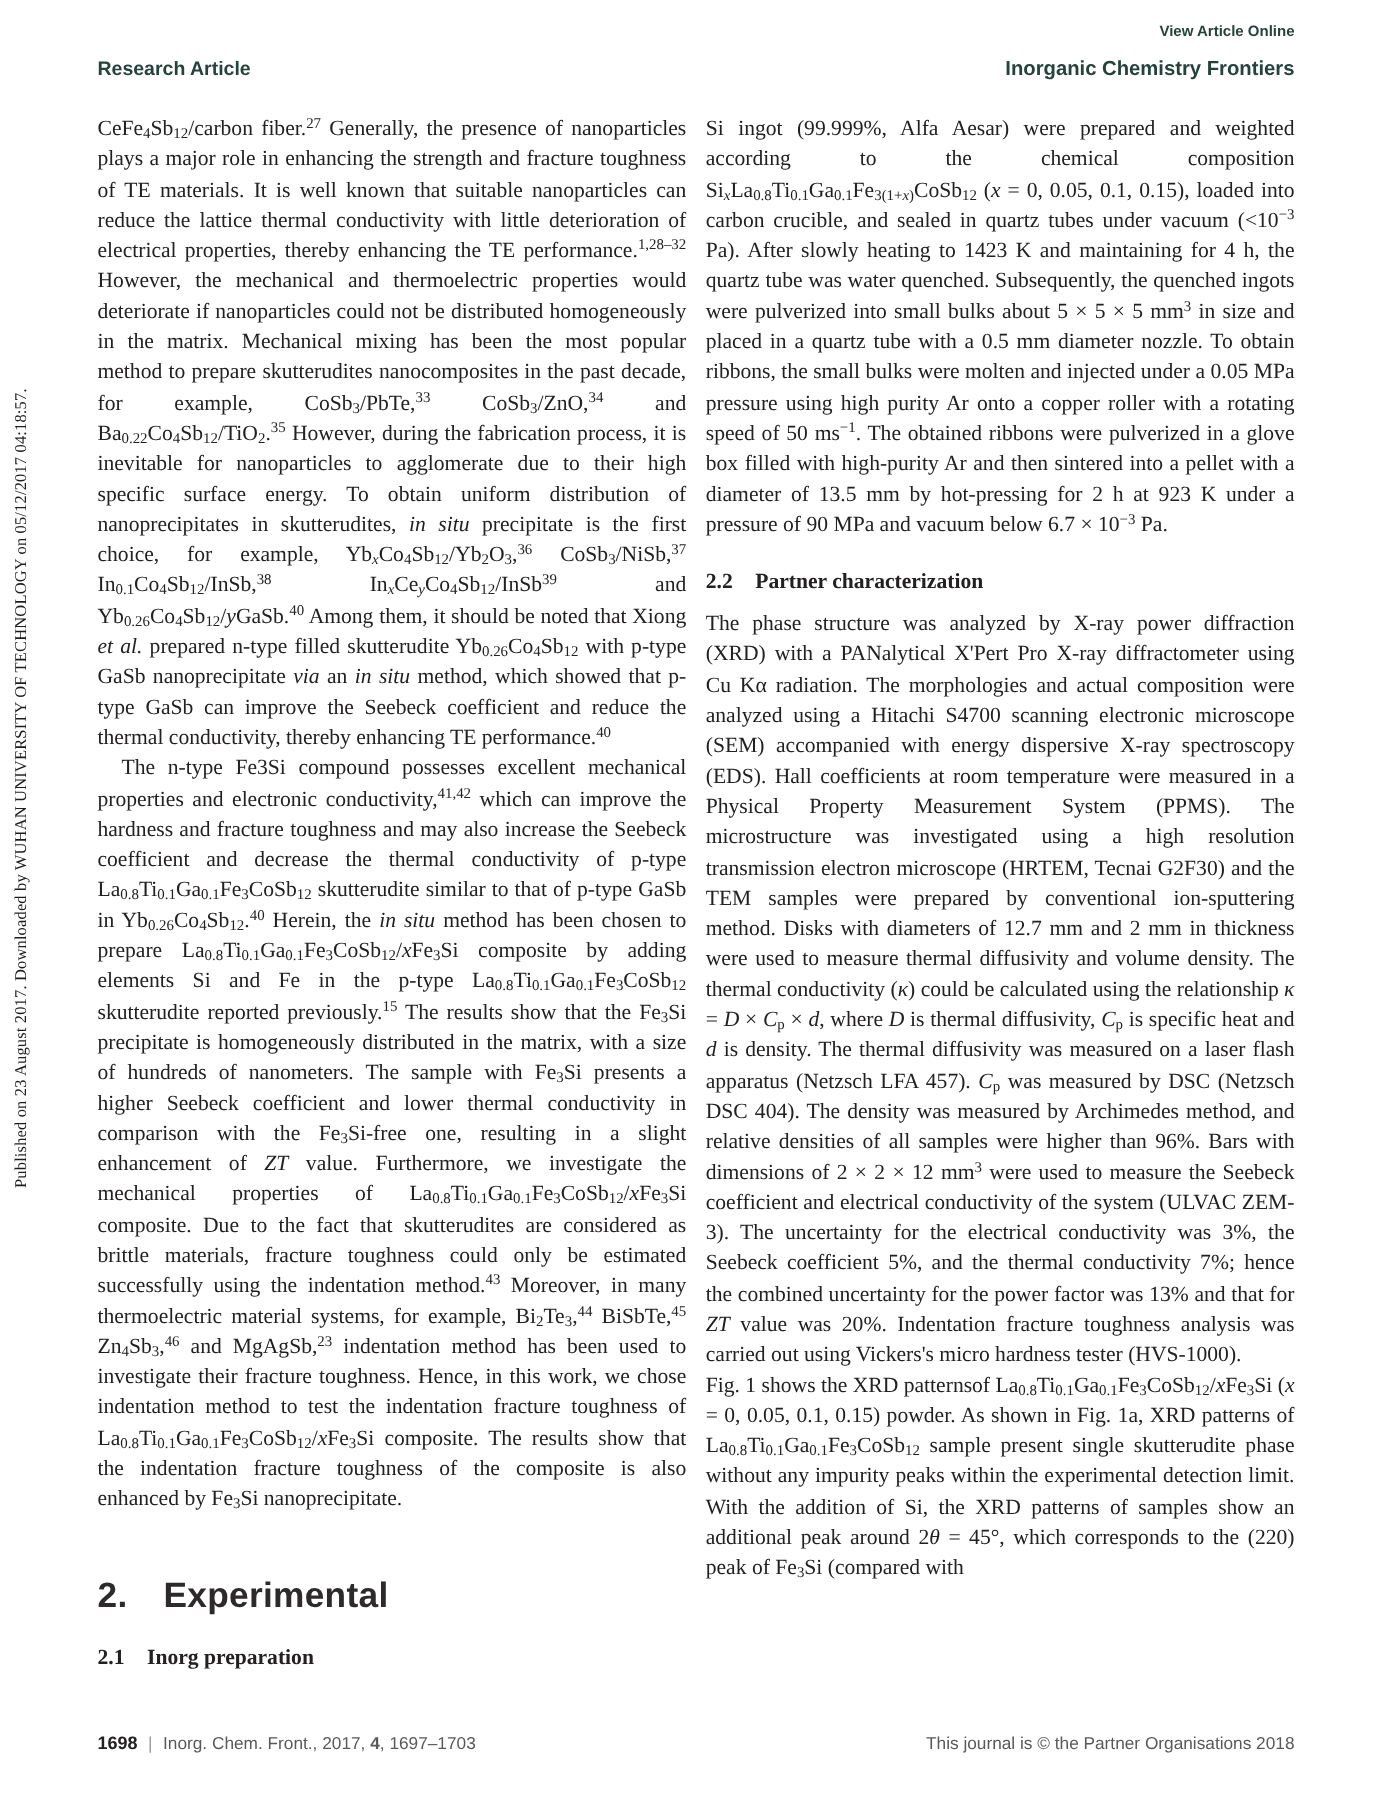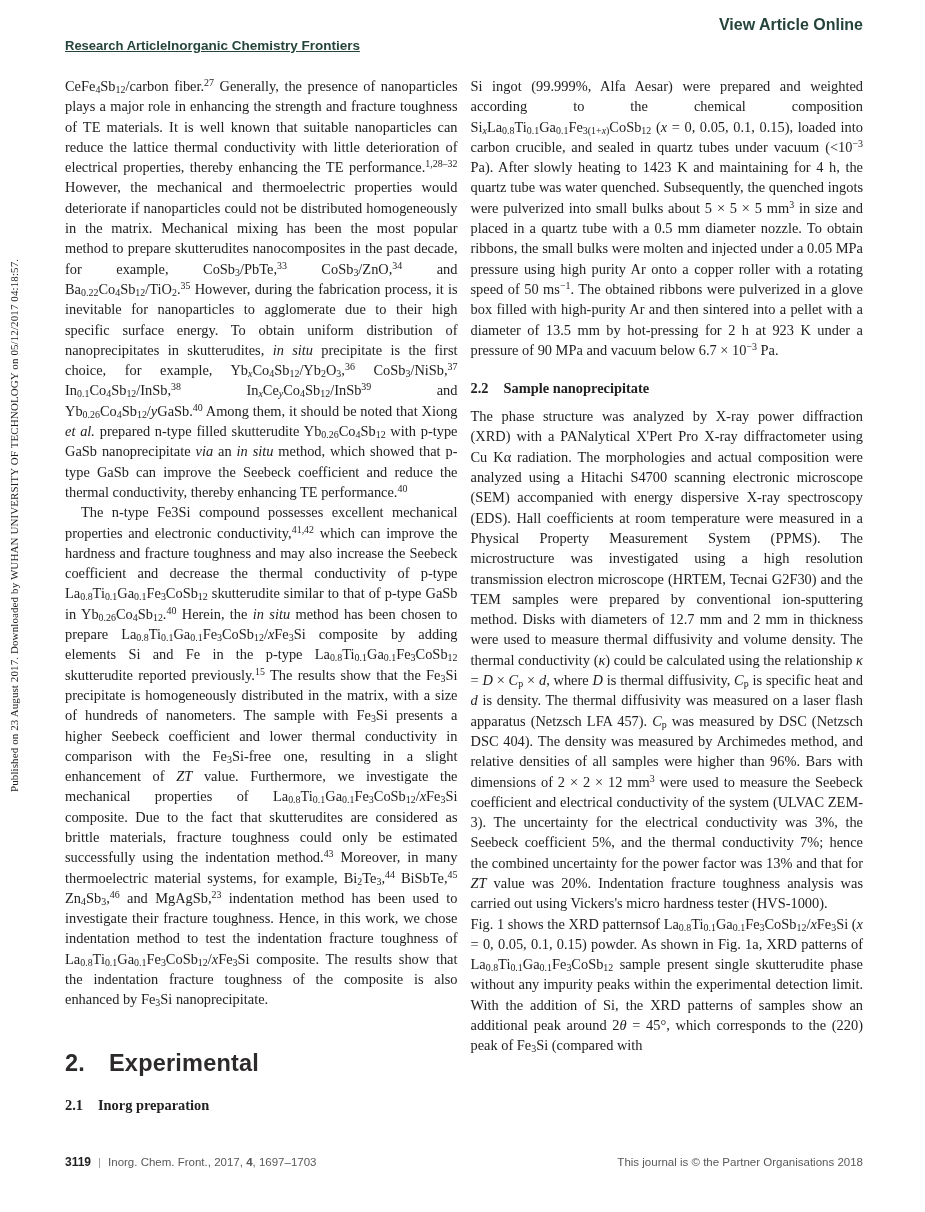--- a/index.html
+++ b/index.html
@@ -18,28 +18,28 @@
     transform-origin:0 0;
     white-space:nowrap;
     font-size:11px;
     color:#1c1c1c;
     letter-spacing:.1px;
   }
   
   .view-online{
     position:absolute;top:16px;right:62px;
     font-family:"Liberation Sans", sans-serif;
-    font-size:16px;font-weight:bold;color:#24433b;
+    font-size:10px;font-weight:bold;color:#24433b;
     text-decoration:none;
   }
   .header-row{
     position:absolute;top:38px;left:65px;right:62px;
-    display:flex;align-items:baseline;
+    display:flex;justify-content:space-between;align-items:baseline;
     font-family:"Liberation Sans", sans-serif;
-    font-weight:bold;color:#24433b;text-decoration:underline;
+    font-weight:bold;color:#24433b;
   }
   .article-type{font-size:13px;}
   .journal-name{font-size:13.5px;}
   
   .content{
     position:absolute;top:76px;left:65px;right:62px;
     display:flex;gap:13px;
   }
   .col{flex:1;min-width:0;}
   .para{
@@ -103,34 +103,34 @@
       <h3 class="subsec">
         <span class="sub-num">2.1</span><span>Inorg preparation</span>
       </h3>
 
     </div>
 
     <div class="col">
       <p class="para">Si ingot (99.999%, Alfa Aesar) were prepared and weighted according to the chemical composition Si<sub><i>x</i></sub>La<sub>0.8</sub>Ti<sub>0.1</sub>Ga<sub>0.1</sub>Fe<sub>3(1+<i>x</i>)</sub>CoSb<sub>12</sub> (<i>x</i> = 0, 0.05, 0.1, 0.15), loaded into carbon crucible, and sealed in quartz tubes under vacuum (&lt;10<sup>−3</sup> Pa). After slowly heating to 1423 K and maintaining for 4 h, the quartz tube was water quenched. Subsequently, the quenched ingots were pulverized into small bulks about 5 × 5 × 5 mm<sup>3</sup> in size and placed in a quartz tube with a 0.5 mm diameter nozzle. To obtain ribbons, the small bulks were molten and injected under a 0.05 MPa pressure using high purity Ar onto a copper roller with a rotating speed of 50 ms<sup>−1</sup>. The obtained ribbons were pulverized in a glove box filled with high-purity Ar and then sintered into a pellet with a diameter of 13.5 mm by hot-pressing for 2 h at 923 K under a pressure of 90 MPa and vacuum below 6.7 × 10<sup>−3</sup> Pa.</p>
 
       <h3 class="subsec">
-        <span class="sub-num">2.2</span><span>Sample nanoprecipitate</span>
+        <span class="sub-num">2.2</span><span>Partner characterization</span>
       </h3>
 
       <p class="para">The phase structure was analyzed by X-ray power diffraction (XRD) with a PANalytical X'Pert Pro X-ray diffractometer using Cu Kα radiation. The morphologies and actual composition were analyzed using a Hitachi S4700 scanning electronic microscope (SEM) accompanied with energy dispersive X-ray spectroscopy (EDS). Hall coefficients at room temperature were measured in a Physical Property Measurement System (PPMS). The microstructure was investigated using a high resolution transmission electron microscope (HRTEM, Tecnai G2F30) and the TEM samples were prepared by conventional ion-sputtering method. Disks with diameters of 12.7 mm and 2 mm in thickness were used to measure thermal diffusivity and volume density. The thermal conductivity (<i>κ</i>) could be calculated using the relationship <i>κ</i> = <i>D</i> × <i>C</i><sub>p</sub> × <i>d</i>, where <i>D</i> is thermal diffusivity, <i>C</i><sub>p</sub> is specific heat and <i>d</i> is density. The thermal diffusivity was measured on a laser flash apparatus (Netzsch LFA 457). <i>C</i><sub>p</sub> was measured by DSC (Netzsch DSC 404). The density was measured by Archimedes method, and relative densities of all samples were higher than 96%. Bars with dimensions of 2 × 2 × 12 mm<sup>3</sup> were used to measure the Seebeck coefficient and electrical conductivity of the system (ULVAC ZEM-3). The uncertainty for the electrical conductivity was 3%, the Seebeck coefficient 5%, and the thermal conductivity 7%; hence the combined uncertainty for the power factor was 13% and that for <i>ZT</i> value was 20%. Indentation fracture toughness analysis was carried out using Vickers's micro hardness tester (HVS-1000).</p>
 
 
 
       <p class="para">Fig. 1 shows the XRD patternsof La<sub>0.8</sub>Ti<sub>0.1</sub>Ga<sub>0.1</sub>Fe<sub>3</sub>CoSb<sub>12</sub>/<i>x</i>Fe<sub>3</sub>Si (<i>x</i> = 0, 0.05, 0.1, 0.15) powder. As shown in Fig. 1a, XRD patterns of La<sub>0.8</sub>Ti<sub>0.1</sub>Ga<sub>0.1</sub>Fe<sub>3</sub>CoSb<sub>12</sub> sample present single skutterudite phase without any impurity peaks within the experimental detection limit. With the addition of Si, the XRD patterns of samples show an additional peak around 2<i>θ</i> = 45°, which corresponds to the (220) peak of Fe<sub>3</sub>Si (compared with</p>
     </div>
 
   </div>
 
   <div class="footer">
     <span>
-      <span class="pagenum">3119</span><span class="sep">|</span><span class="jabbr">Inorg. Chem. Front.,</span>
+      <span class="pagenum">1698</span><span class="sep">|</span><span class="jabbr">Inorg. Chem. Front.,</span>
       <span>2017,</span>
       <span class="vol">4</span><span>, 1697–1703</span>
     </span>
     <span>This journal is © the Partner Organisations 2018</span>
   </div>
 
 </div>
 
 </body></html>

